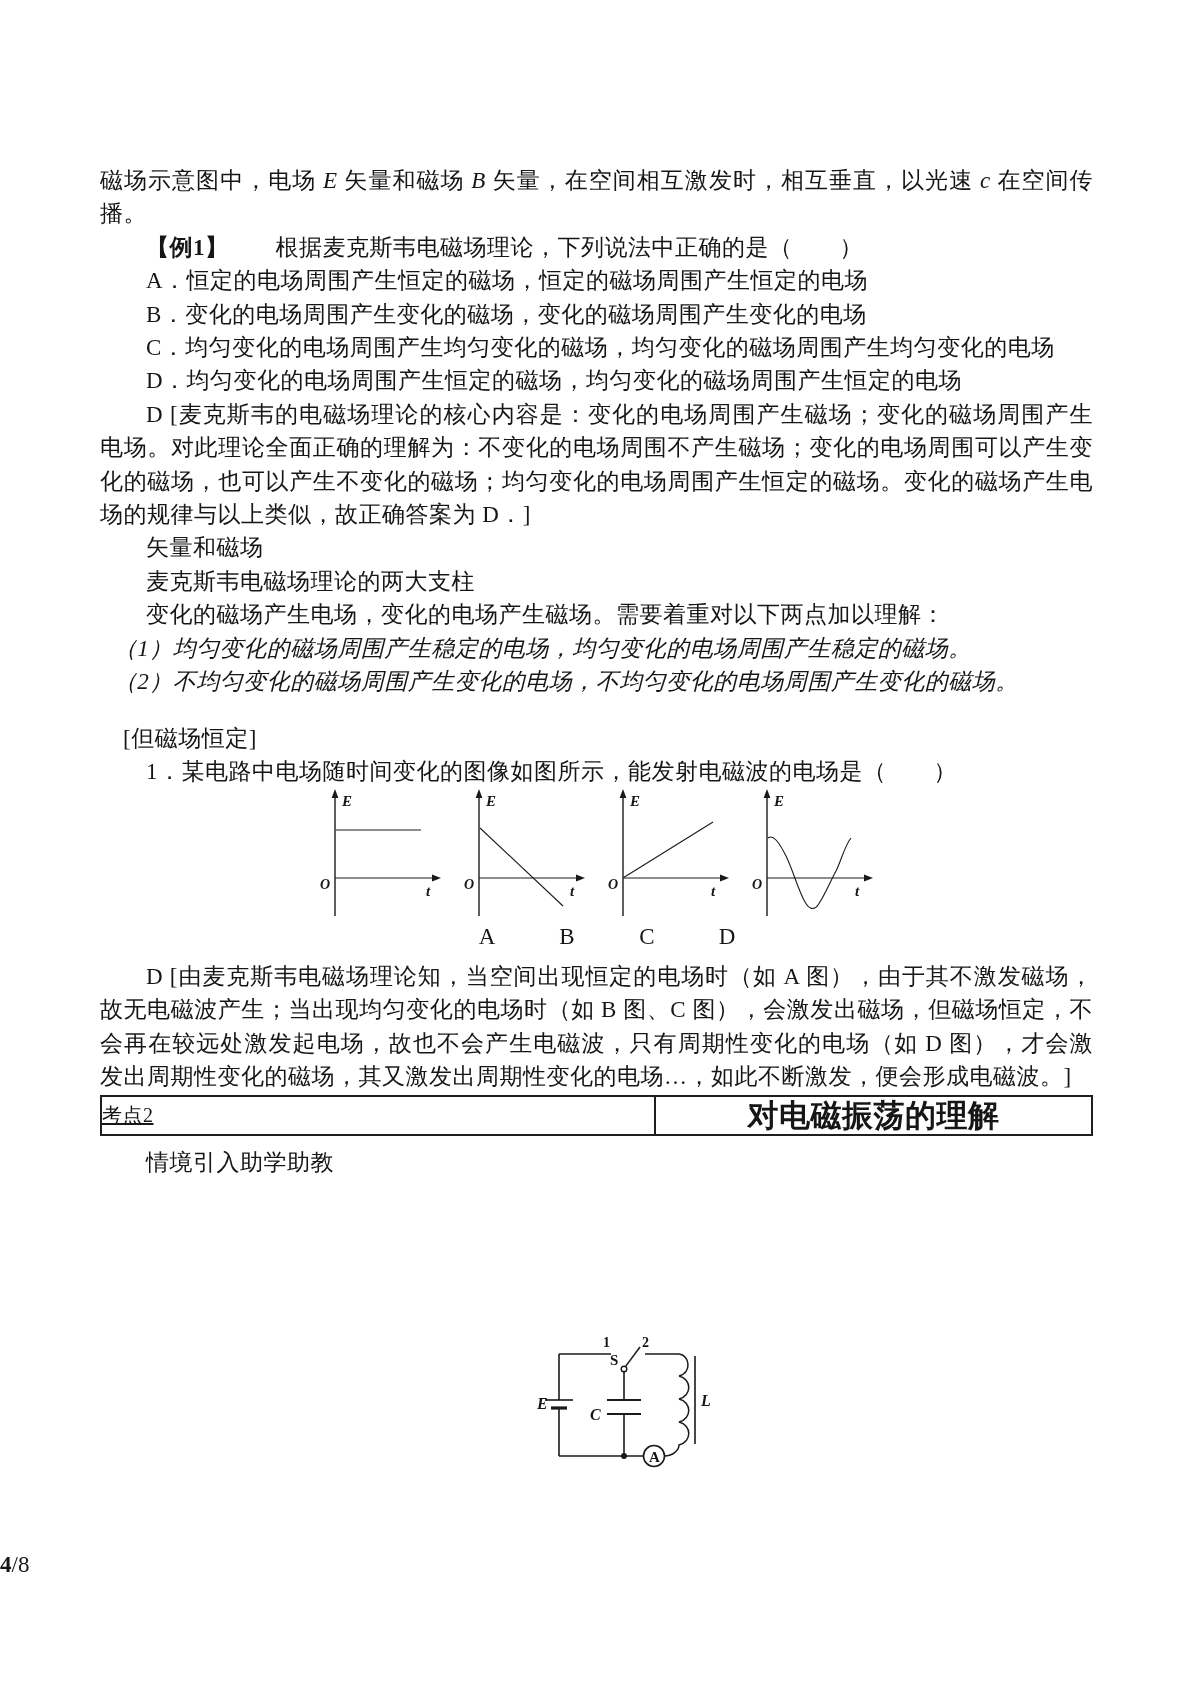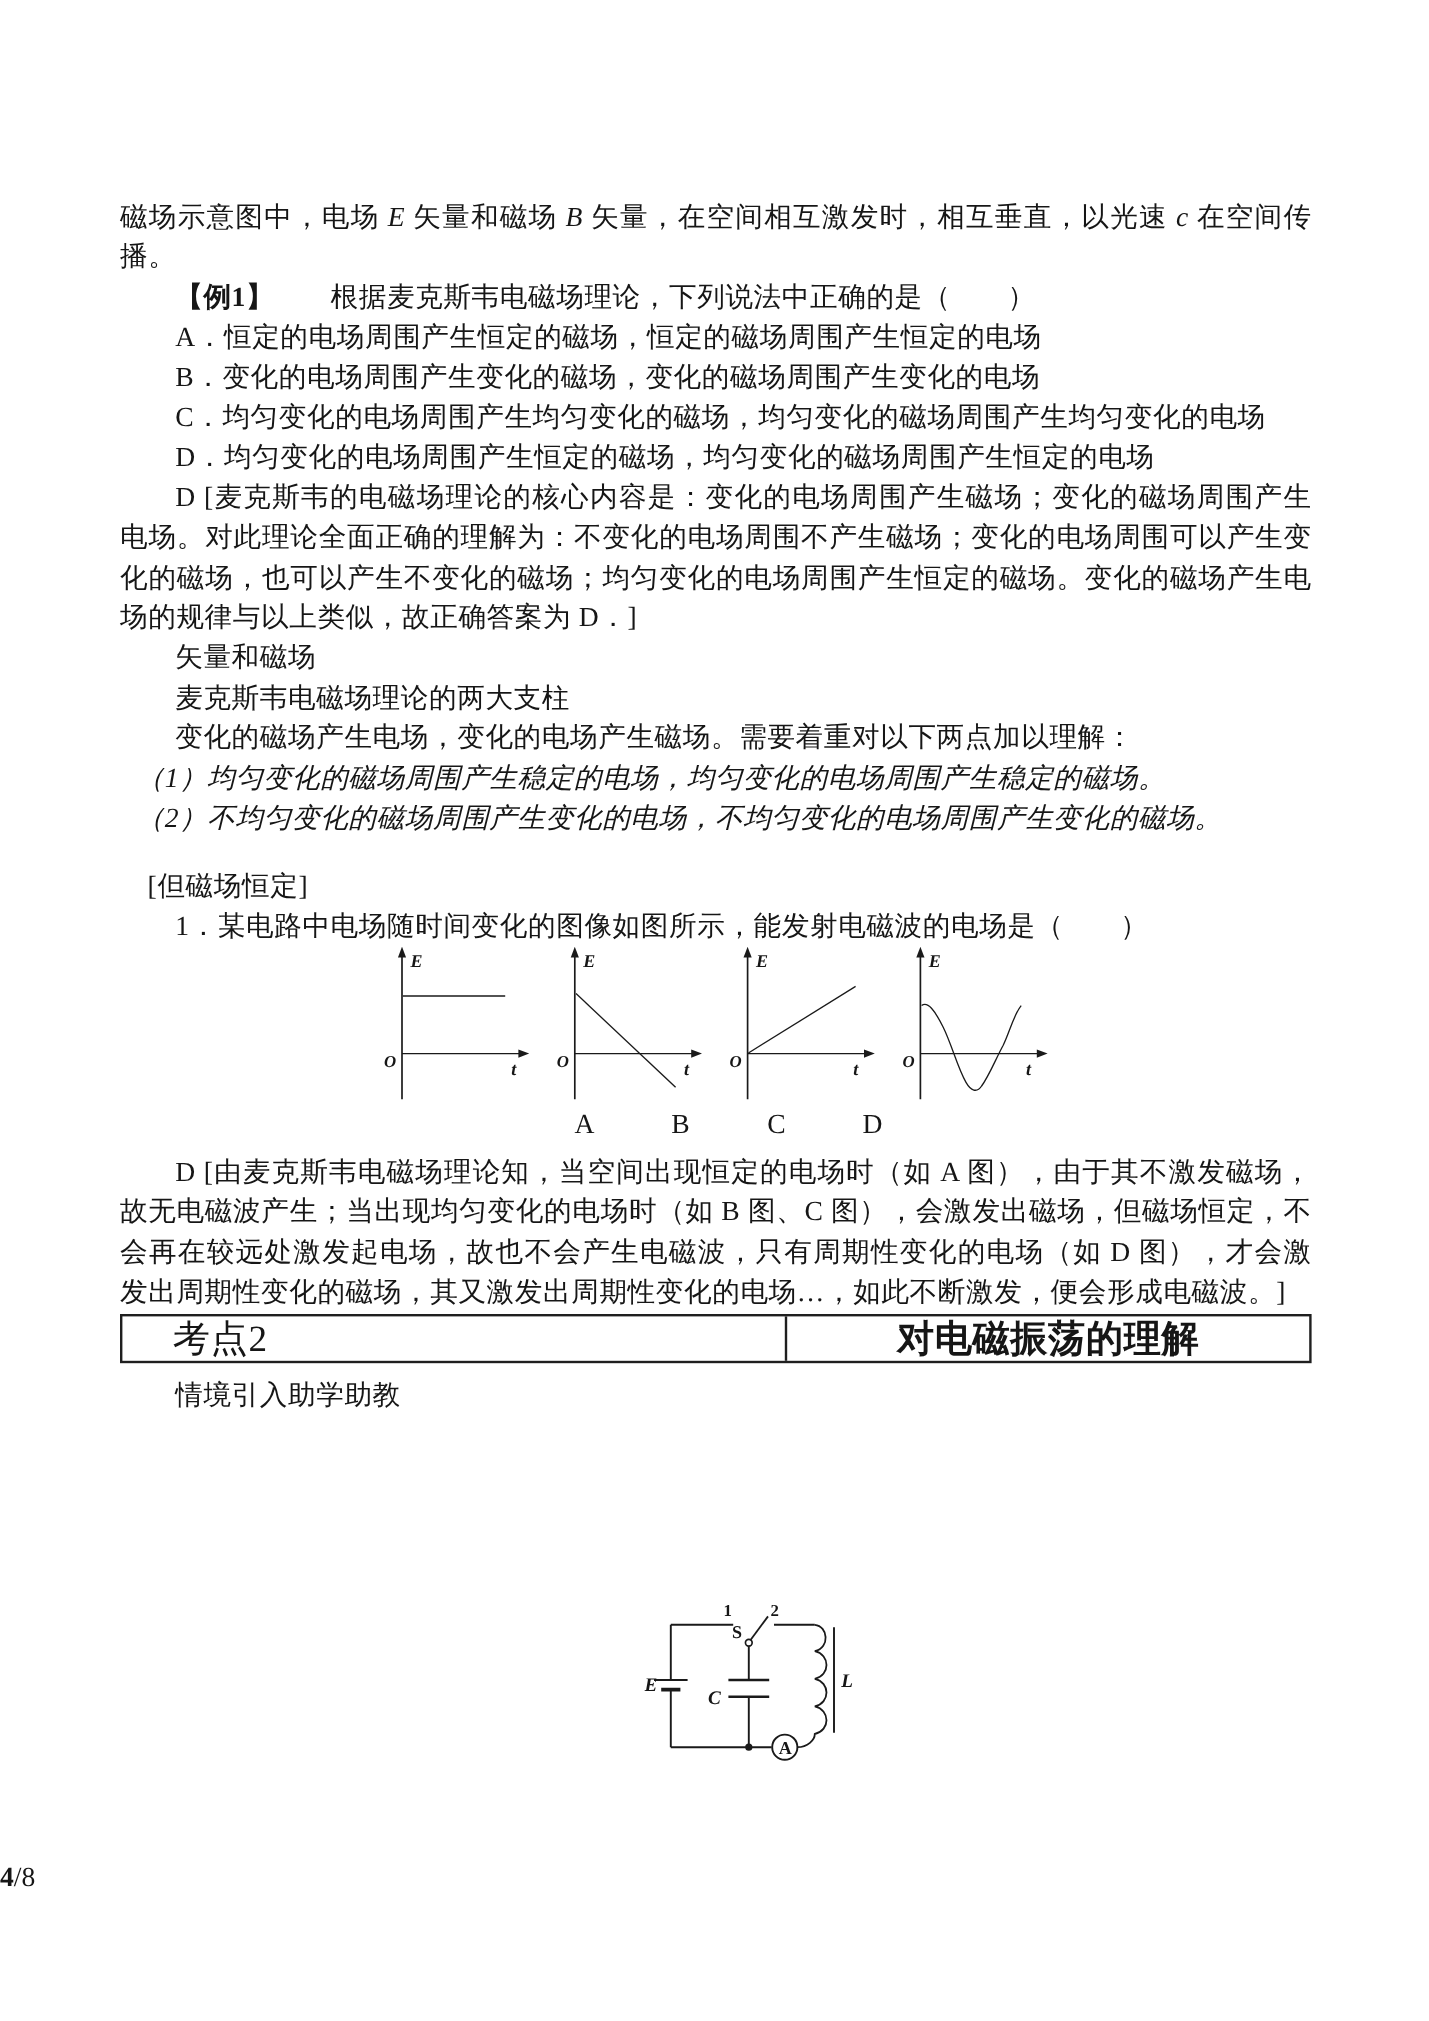--- a/index.html
+++ b/index.html
@@ -13,21 +13,21 @@
   .gap-top{margin-top:23px !important;}
   .mt6{margin-top:6px !important;}
   .mt10{margin-top:10px !important;}
   .graphs{display:flex;gap:8px;margin-left:215px;margin-top:-2px;}
   .graph-labels{display:flex;gap:20px;margin-left:357px;}
   .graph-labels span{display:inline-block;width:60px;text-align:center;font-size:23px;line-height:33.4px;}
   svg text.glabel{font-family:"Liberation Serif",serif;font-style:italic;font-weight:bold;font-size:15px;fill:#161616;}
   svg text.glabel-o{font-family:"Liberation Serif",serif;font-style:italic;font-weight:bold;font-size:14px;fill:#161616;}
   .kaodian{display:flex;border:2px solid #1f1f1f;height:37px;margin-top:2px;}
   .kaodian .kd-left{width:56%;border-right:2px solid #1f1f1f;display:flex;align-items:center;
-                    padding-left:42px;box-sizing:border-box;font-size:31px;letter-spacing:0.5px;}
+                    box-sizing:border-box;font-size:20px;letter-spacing:0.5px;text-decoration:underline;}
   .kaodian .kd-right{flex:1;display:flex;align-items:center;justify-content:center;font-size:31px;letter-spacing:0.5px;font-weight:bold;}
   .circuit{position:absolute;left:537px;top:1336px;}
   svg text.clabel-i{font-family:"Liberation Serif",serif;font-style:italic;font-weight:bold;font-size:16px;fill:#161616;}
   svg text.clabel{font-family:"Liberation Serif",serif;font-weight:bold;font-size:15px;fill:#161616;}
   svg text.cnum{font-family:"Liberation Serif",serif;font-weight:bold;font-size:14px;fill:#161616;}
   .footer{position:absolute;top:1552px;left:0;width:100%;text-align:left;font-size:23px;color:#161616;}
   .footer .pg-cur{font-weight:bold;}
 </style>
 </head>
 <body>

